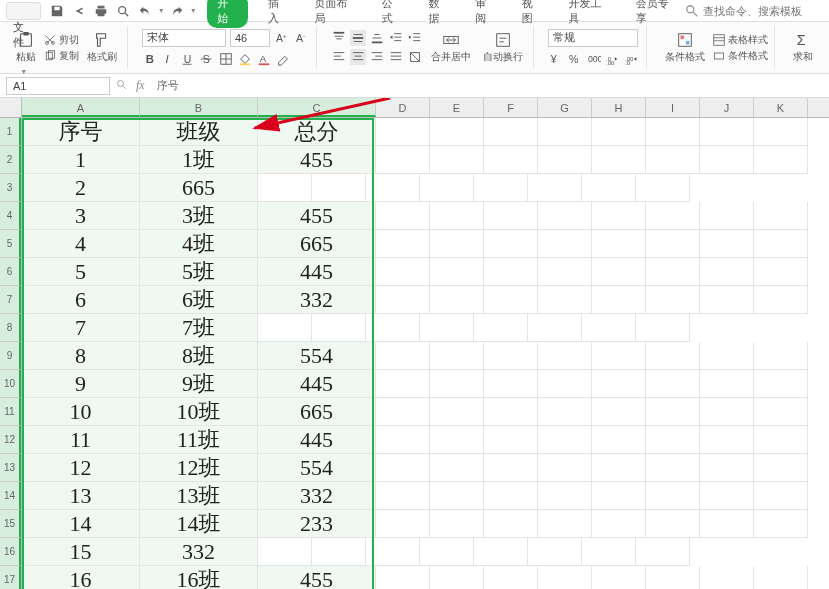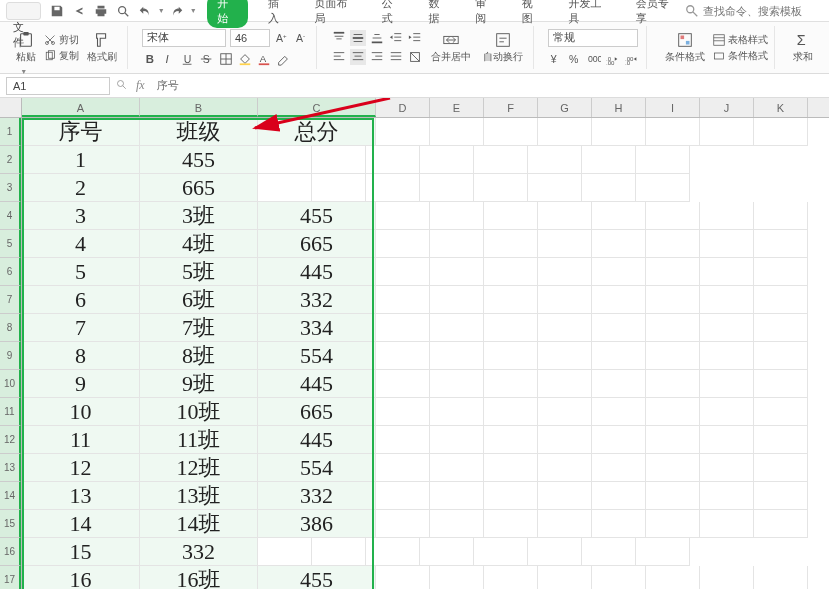--- a/index.html
+++ b/index.html
@@ -463,20 +463,21 @@
         <div class="cell" style="width: 54px;"></div>
         <div class="cell" style="width: 54px;"></div>
         <div class="cell" style="width: 54px;"></div>
         <div class="cell" style="width: 54px;"></div>
         <div class="cell" style="width: 54px;"></div>
         <div class="cell" style="width: 54px;"></div>
         <div class="cell" style="width: 54px;"></div>
       </div>
       <div class="cell-row">
         <div class="cell selshade" style="width: 118px;">1</div>
+        <div class="cell selshade" style="width: 118px;">1班</div>
         <div class="cell selshade" style="width: 118px;">455</div>
         <div class="cell" style="width: 54px;"></div>
         <div class="cell" style="width: 54px;"></div>
         <div class="cell" style="width: 54px;"></div>
         <div class="cell" style="width: 54px;"></div>
         <div class="cell" style="width: 54px;"></div>
         <div class="cell" style="width: 54px;"></div>
         <div class="cell" style="width: 54px;"></div>
         <div class="cell" style="width: 54px;"></div>
       </div>
@@ -540,21 +541,20 @@
         <div class="cell" style="width: 54px;"></div>
         <div class="cell" style="width: 54px;"></div>
         <div class="cell" style="width: 54px;"></div>
         <div class="cell" style="width: 54px;"></div>
         <div class="cell" style="width: 54px;"></div>
         <div class="cell" style="width: 54px;"></div>
       </div>
       <div class="cell-row">
         <div class="cell selshade" style="width: 118px;">7</div>
         <div class="cell selshade" style="width: 118px;">7班</div>
-        <div class="cell selshade" style="width: 118px;">334</div>
         <div class="cell" style="width: 54px;"></div>
         <div class="cell" style="width: 54px;"></div>
         <div class="cell" style="width: 54px;"></div>
         <div class="cell" style="width: 54px;"></div>
         <div class="cell" style="width: 54px;"></div>
         <div class="cell" style="width: 54px;"></div>
         <div class="cell" style="width: 54px;"></div>
         <div class="cell" style="width: 54px;"></div>
       </div>
       <div class="cell-row">
@@ -631,21 +631,21 @@
         <div class="cell" style="width: 54px;"></div>
         <div class="cell" style="width: 54px;"></div>
         <div class="cell" style="width: 54px;"></div>
         <div class="cell" style="width: 54px;"></div>
         <div class="cell" style="width: 54px;"></div>
         <div class="cell" style="width: 54px;"></div>
       </div>
       <div class="cell-row">
         <div class="cell selshade" style="width: 118px;">14</div>
         <div class="cell selshade" style="width: 118px;">14班</div>
-        <div class="cell selshade" style="width: 118px;">386</div>
+        <div class="cell selshade" style="width: 118px;">233</div>
         <div class="cell" style="width: 54px;"></div>
         <div class="cell" style="width: 54px;"></div>
         <div class="cell" style="width: 54px;"></div>
         <div class="cell" style="width: 54px;"></div>
         <div class="cell" style="width: 54px;"></div>
         <div class="cell" style="width: 54px;"></div>
         <div class="cell" style="width: 54px;"></div>
         <div class="cell" style="width: 54px;"></div>
       </div>
       <div class="cell-row">

